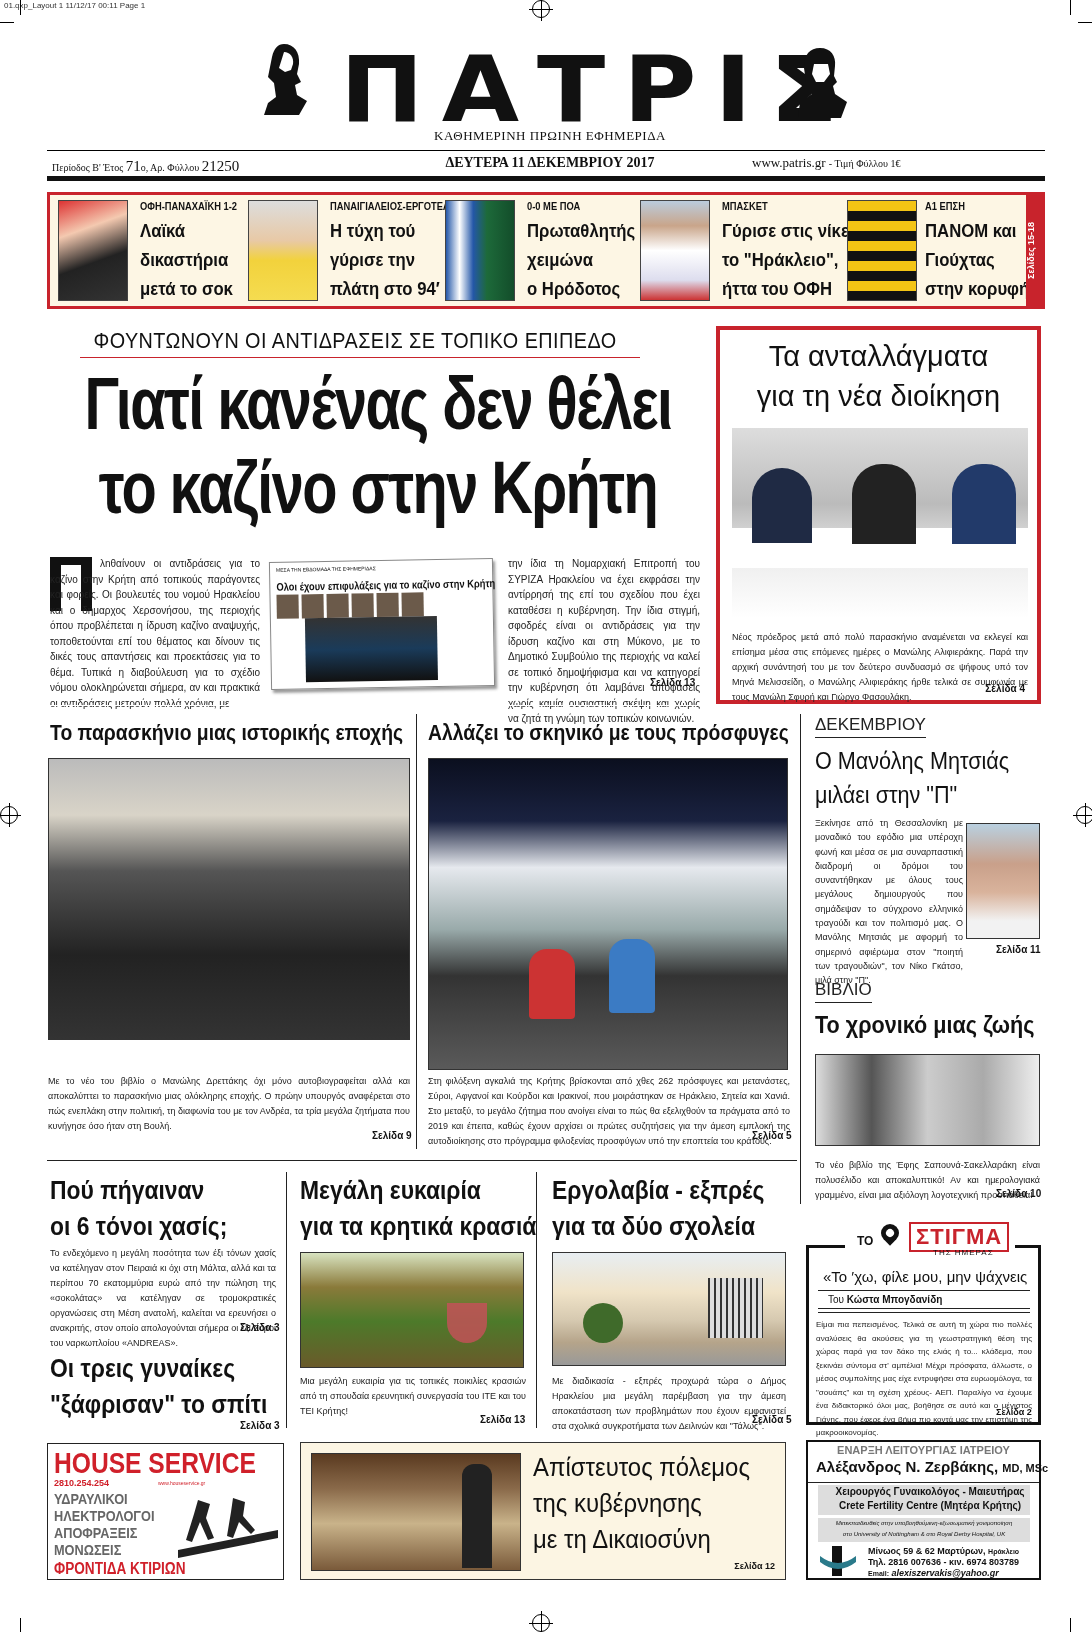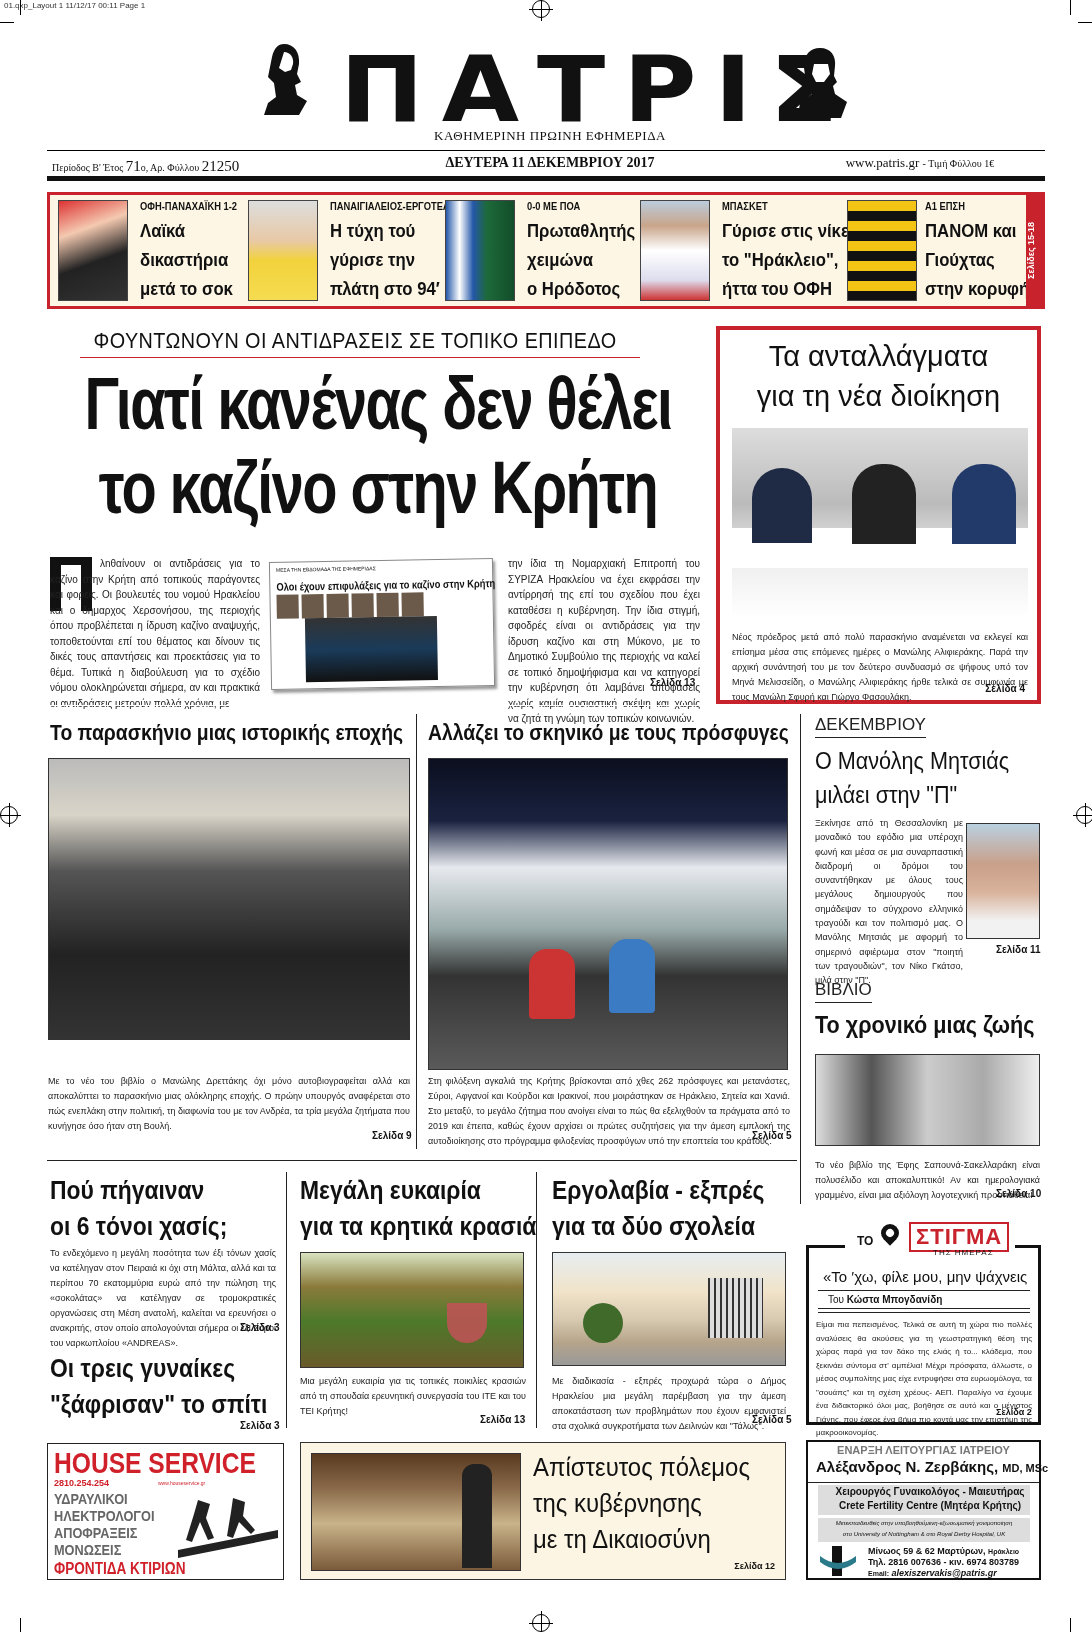--- a/index.html
+++ b/index.html
@@ -11,21 +11,21 @@
   .reg:before { content: ""; position: absolute; left: 8px; top: -4px; width: 1px; height: 24px; background: #000; }
   .reg:after { content: ""; position: absolute; top: 8px; left: -4px; height: 1px; width: 24px; background: #000; }
 
   .masthead-title { left: 340px; top: 40px; width: 420px; text-align: center; font-family: "DejaVu Sans", sans-serif; font-weight: 900; font-size: 100px; letter-spacing: 18px; line-height: 100px; transform: scaleY(0.9); }
   .subtitle { left: 300px; top: 128px; width: 500px; text-align: center; font-family: "Liberation Serif", serif; font-size: 13px; letter-spacing: 0.5px; }
   .portrait { width: 62px; height: 78px; }
   .rule-top { left: 47px; top: 150px; width: 998px; height: 1px; background: #000; }
   .info-left { left: 52px; top: 158px; font-family: "Liberation Serif", serif; font-size: 10px; }
   .info-left b { font-weight: normal; font-size: 15px; }
   .info-center { left: 330px; top: 155px; width: 440px; text-align: center; font-family: "Liberation Serif", serif; font-weight: bold; font-size: 14px; }
-  .info-right { left: 800px; top: 155px; width: 240px; text-align: center; font-family: "Liberation Serif", serif; font-size: 13px; }
+  .info-right { left: 752px; top: 155px; width: 240px; text-align: left; font-family: "Liberation Serif", serif; font-size: 13px; }
   .info-right small { font-size: 10px; }
   .rule-thick { left: 47px; top: 176px; width: 998px; height: 5px; background: #111; }
 
   .sports-bar { left: 47px; top: 192px; width: 998px; height: 117px; border: 3px solid #c8232c; background: #fdf6e4; }
   .sports-item { position: absolute; top: 5px; height: 101px; }
   .sports-photo { position: absolute; left: 0; top: 0; width: 70px; height: 101px; border: 1px solid #444; }
   .sports-kicker { position: absolute; top: 0; font-size: 11px; font-weight: bold; white-space: nowrap; transform: scaleX(0.85); transform-origin: left; }
   .sports-head { position: absolute; top: 16px; font-size: 19px; font-weight: bold; line-height: 29px; white-space: nowrap; transform: scaleX(0.88); transform-origin: left; }
   .sports-tab { position: absolute; right: 0; top: 0; width: 16px; height: 111px; background: #c8232c; color: #fff; font-size: 9px; font-weight: bold; writing-mode: vertical-rl; transform: rotate(180deg); text-align: center; }
 
@@ -343,15 +343,15 @@
     <div>Μετεκπαιδευθείς στην υποβοηθούμενη-εξωσωματική γονιμοποίηση</div>
     <div>στο University of Nottingham &amp; στο Royal Derby Hospital, UK</div>
   </div>
   <svg style="position:absolute;left:12px;top:104px;" width="36" height="30" viewBox="0 0 36 30">
     <rect x="12" y="0" width="10" height="30" fill="#111"></rect>
     <path d="M0 10 Q18 24 36 10 L36 16 Q18 30 0 16z" fill="#2a7a8a"></path>
   </svg>
   <div style="position:absolute;left:60px;top:104px;font-size:9px;font-weight:bold;line-height:11px;white-space:nowrap;">
     <div><span>Μίνωος 59 &amp; 62 Μαρτύρων,</span> <span style="font-size:7px;">Ηράκλειο</span></div>
     <div>Τηλ. 2816 007636 - κιν. 6974 803789</div>
-    <div><span style="font-size:7px;">Email:</span> <i>alexiszervakis@patris.gr</i></div>
+    <div><span style="font-size:7px;">Email:</span> <i>alexiszervakis@yahoo.gr</i></div>
   </div>
 </aside>
 
 </body></html>

